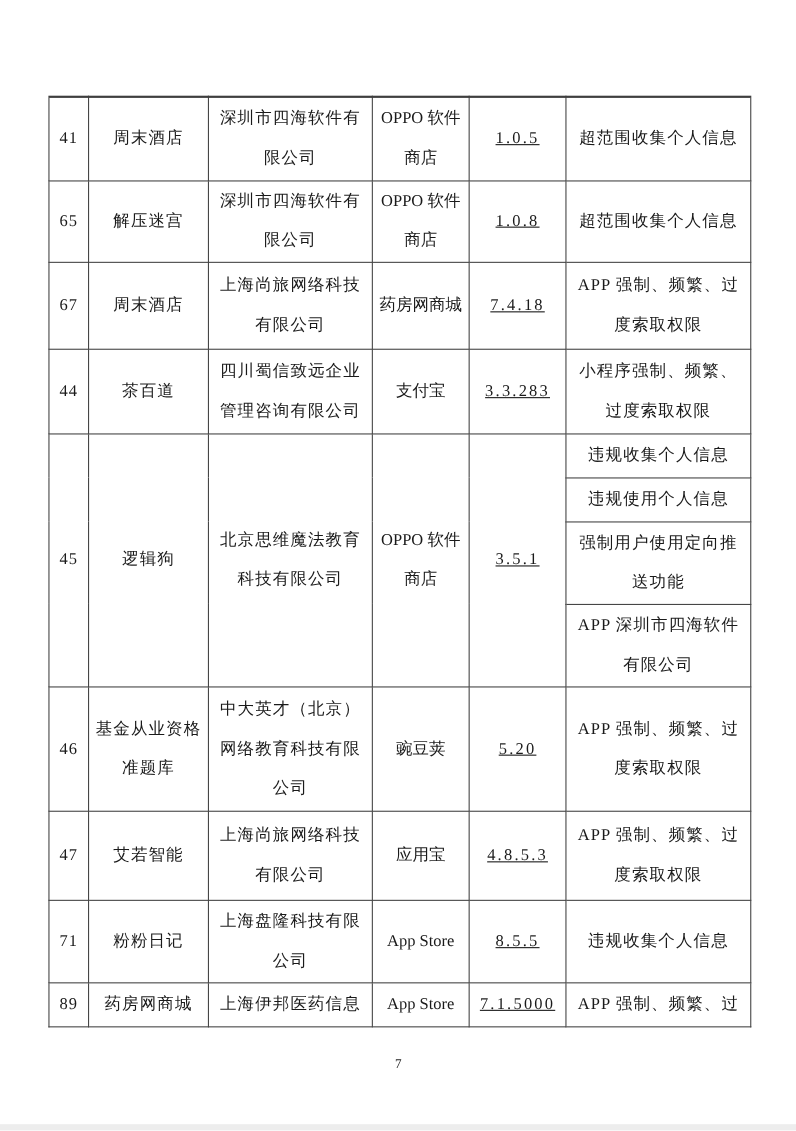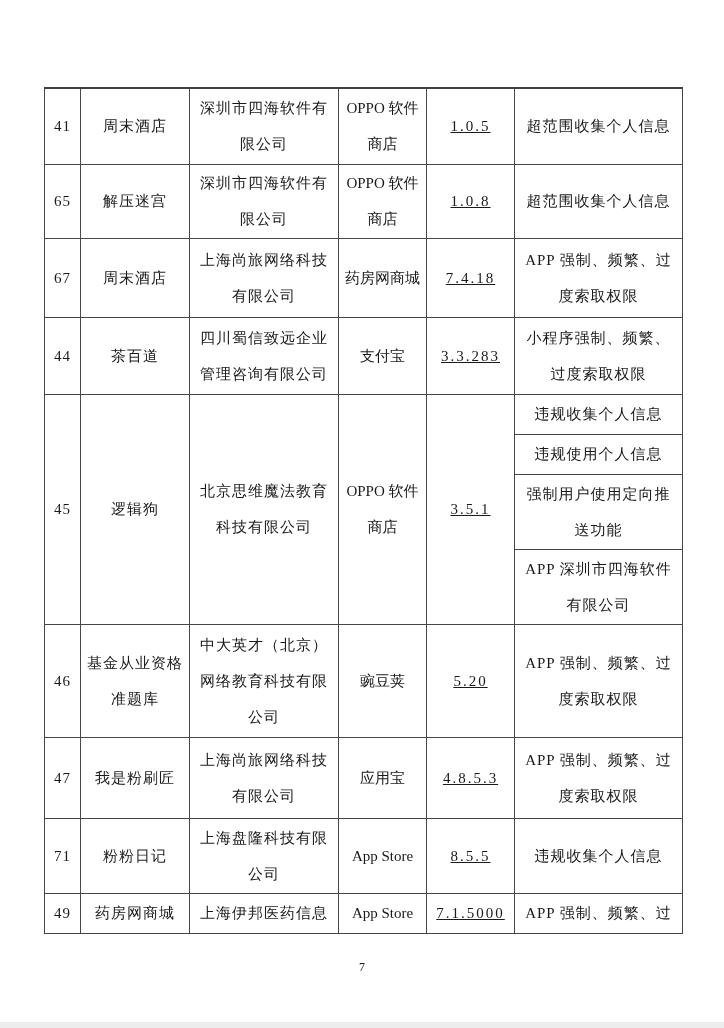--- a/index.html
+++ b/index.html
@@ -142,38 +142,38 @@
         <td class="c-no">46</td>
         <td class="c-app">基金从业资格准题库</td>
         <td class="c-company">中大英才（北京）网络教育科技有限公司</td>
         <td class="c-store">豌豆荚</td>
         <td class="c-ver">5.20</td>
         <td class="c-issue">APP 强制、频繁、过度索取权限</td>
       </tr>
 
       <tr class="h81">
         <td class="c-no">47</td>
-        <td class="c-app">我是粉刷匠</td>
+        <td class="c-app">艾若智能</td>
         <td class="c-company">上海尚旅网络科技有限公司</td>
         <td class="c-store">应用宝</td>
         <td class="c-ver">4.8.5.3</td>
         <td class="c-issue">APP 强制、频繁、过度索取权限</td>
       </tr>
 
       <tr class="h75">
         <td class="c-no">71</td>
         <td class="c-app">粉粉日记</td>
         <td class="c-company">上海盘隆科技有限公司</td>
         <td class="c-store">App Store</td>
         <td class="c-ver">8.5.5</td>
         <td class="c-issue">违规收集个人信息</td>
       </tr>
 
       <tr class="h40">
-        <td class="c-no">49</td>
+        <td class="c-no">89</td>
         <td class="c-app">药房网商城</td>
         <td class="c-company">上海伊邦医药信息</td>
         <td class="c-store">App Store</td>
         <td class="c-ver">7.1.5000</td>
         <td class="c-issue">APP 强制、频繁、过</td>
       </tr>
 
     </tbody>
   </table>
 

